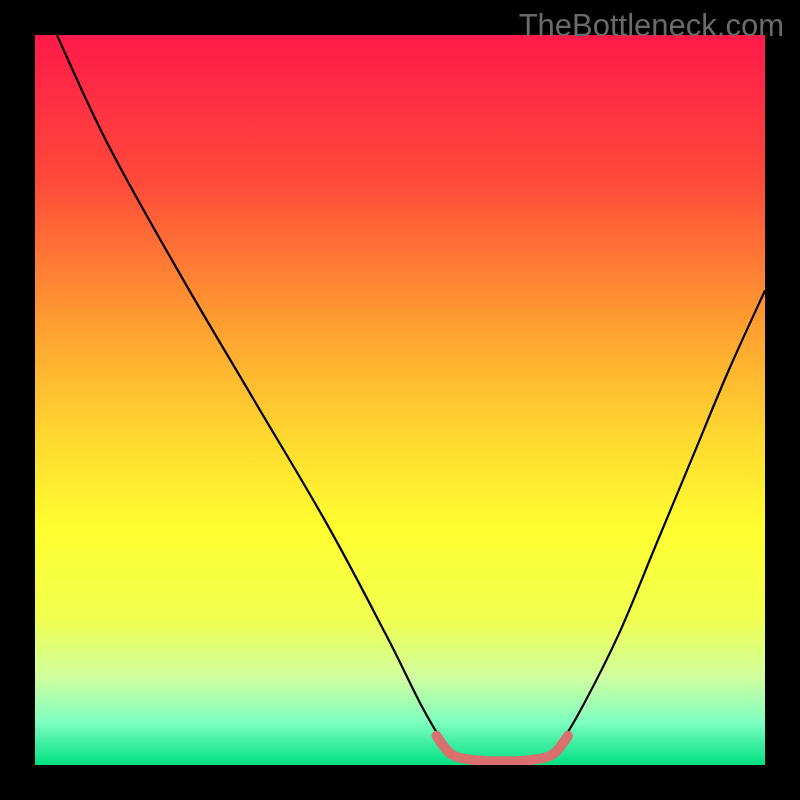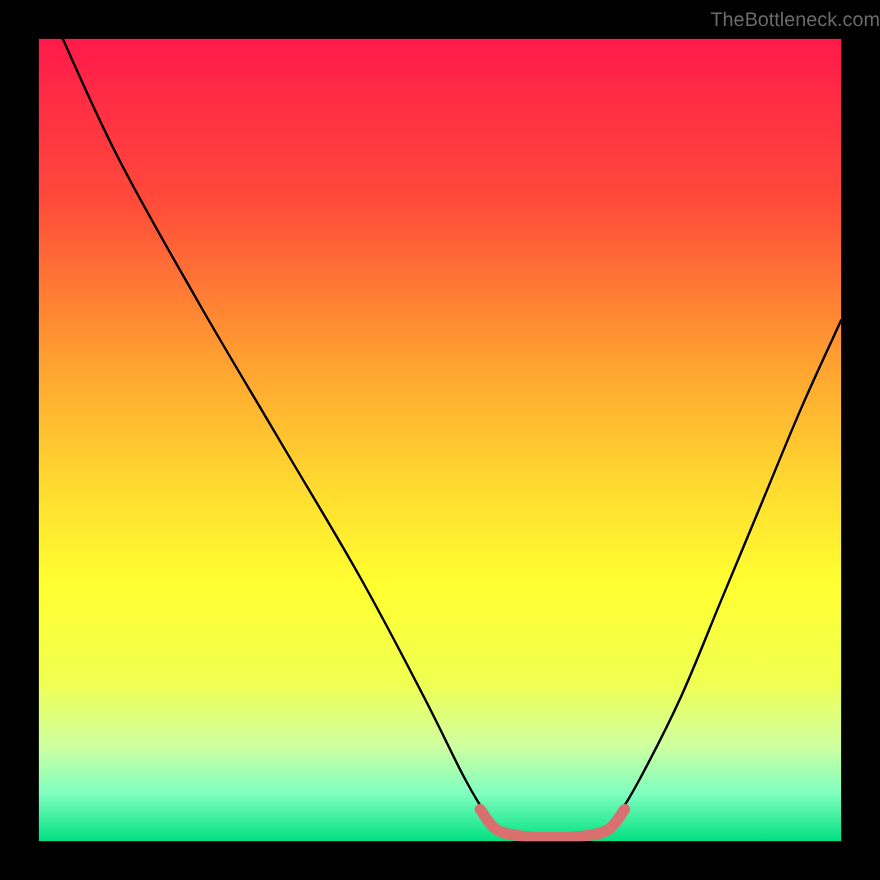--- a/index.html
+++ b/index.html
@@ -1,23 +1,23 @@
 <!DOCTYPE html>
 <html><head>
 <meta charset="utf-8">
 <style>
   * { margin: 0; padding: 0; box-sizing: border-box; }
   body { width: 800px; height: 800px; background: #000; position: relative; overflow: hidden; }
   .watermark {
     position: absolute;
     top: 8px;
-    right: 0;
+    right: 16px;
     color: #6a6a6a;
     font-family: Arial, sans-serif;
-    font-size: 18px;
+    font-size: 31px;
     font-weight: 500;
     z-index: 10;
   }
   .plot-area {
     position: absolute;
     left: 35px;
     top: 35px;
     width: 730px;
     height: 730px;
     overflow: hidden;

